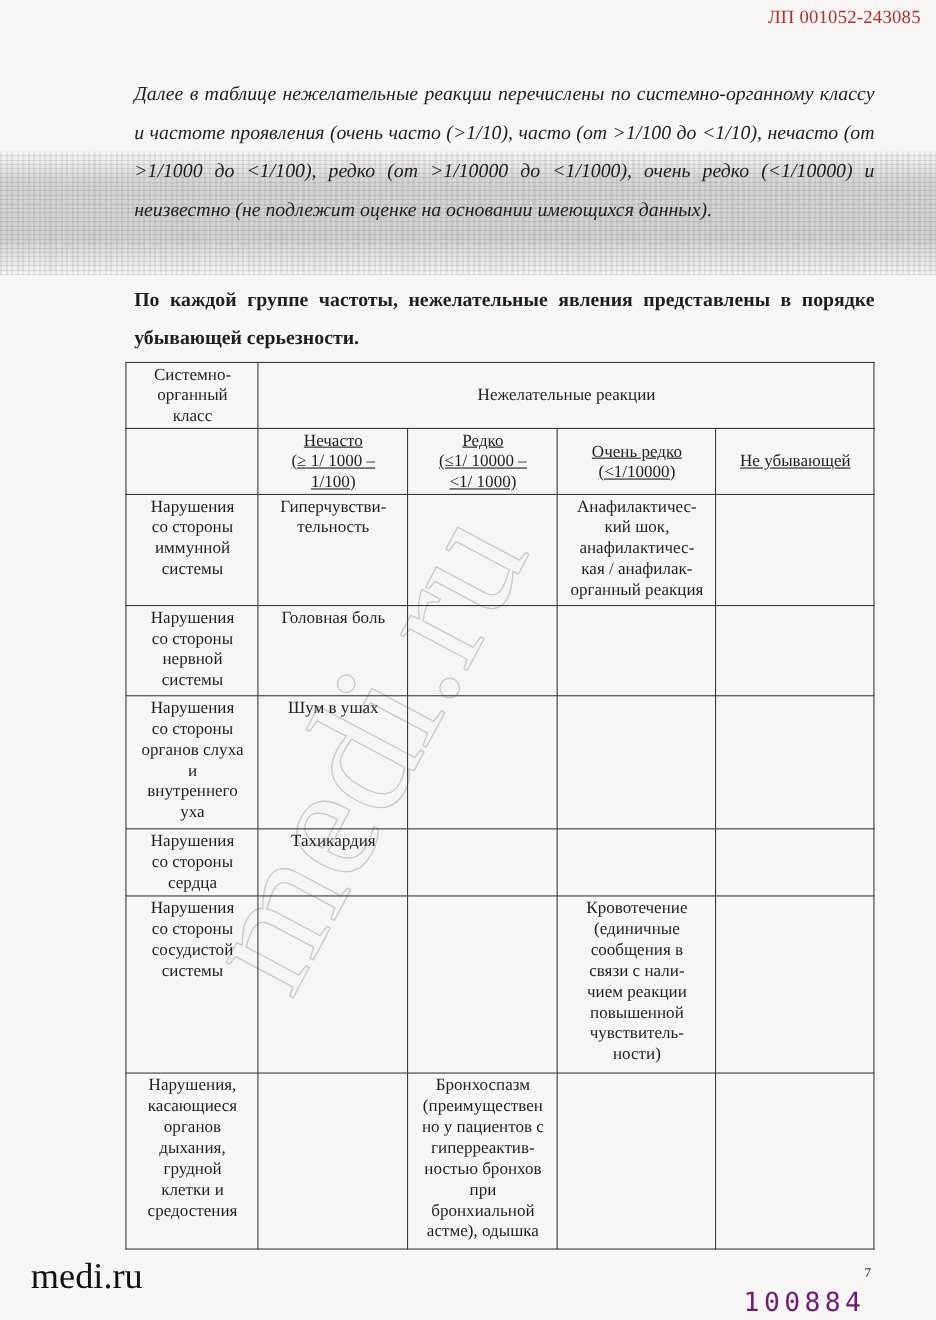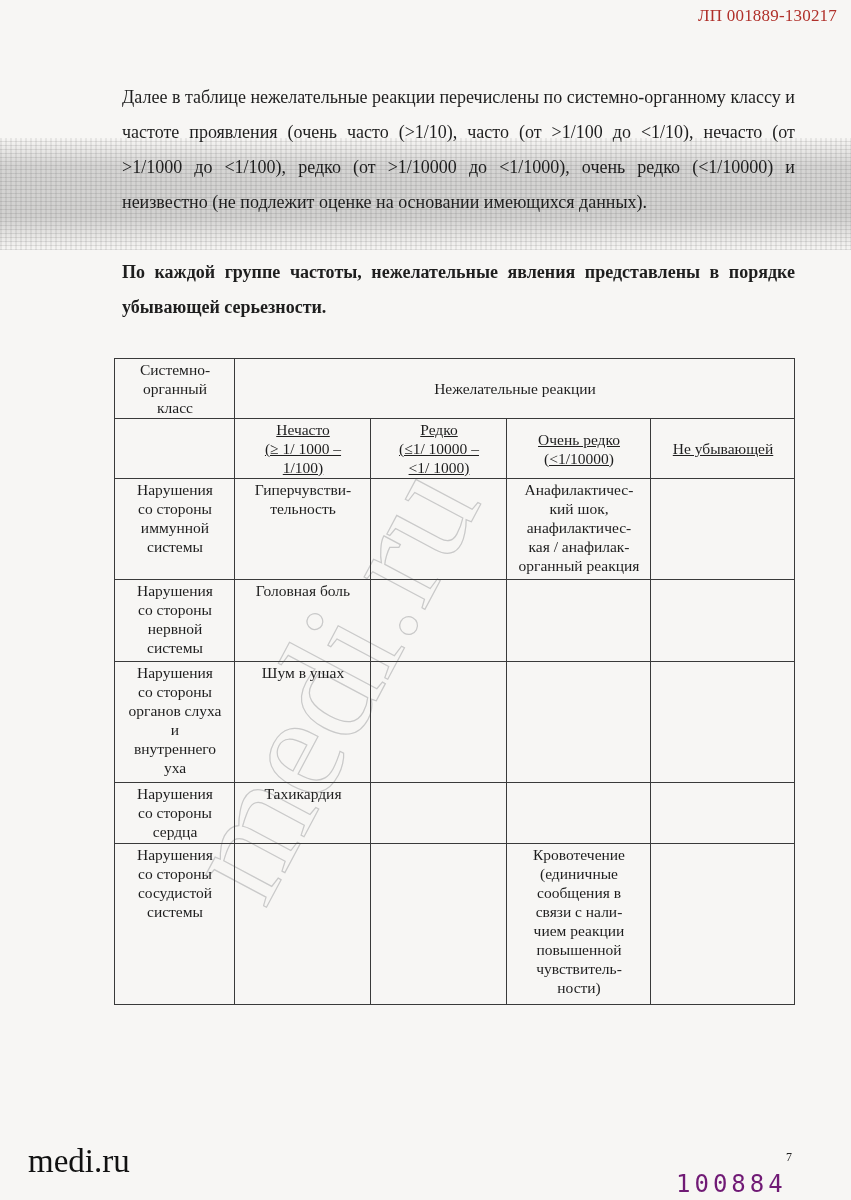--- a/index.html
+++ b/index.html
@@ -19,31 +19,30 @@
     }
     .reg-number {
       position: absolute; top: 6px; right: 14px;
       color: #b0302a; font-size: 17px; letter-spacing: 0.2px;
     }
     .text-block {
       position: absolute; left: 122px; width: 673px;
       font-size: 18px; line-height: 35px; text-align: justify;
     }
     .text-block p { margin: 0; }
-    .para1 { top: 80px; text-align-last: left; }
+    .para1 { top: 68px; text-align-last: left; font-style: italic; }
     .para2 { top: 255px; font-weight: bold; }
     .watermark {
       position: absolute; left: 170px; top: 410px; width: 420px; height: 520px;
       pointer-events: none;
     }
     table.reactions {
       position: absolute; left: 114px; top: 329px; width: 680px;
       border-collapse: collapse; font-size: 15.5px; line-height: 19px;
       table-layout: fixed;
-      margin-top: 29px;
     }
     table.reactions td, table.reactions th {
       border: 1px solid #3a3a3a; padding: 1px 5px 1px 6px;
       vertical-align: top; font-weight: normal; text-align: center;
     }
     table.reactions th { text-align: center; vertical-align: middle; }
     col.c1 { width: 120px; }
     col.c2 { width: 136px; }
     col.c3 { width: 136px; }
     col.c4 { width: 144px; }
@@ -60,21 +59,21 @@
     .stamp-num {
       position: absolute; left: 676px; top: 1170px; font-size: 24px;
       font-family: "DejaVu Sans Mono", monospace; color: #701a75; letter-spacing: 4px;
     }
   </style>
 </head>
 <body>
 
 <div class="scan-noise"></div>
 
-<div class="reg-number">ЛП 001889-130217</div>
+<div class="reg-number">ЛП 001052-243085</div>
 
 <div class="text-block para1">
   <p>Далее в таблице нежелательные реакции перечислены по системно-органному классу и частоте проявления (очень часто (&gt;1/10), часто (от &gt;1/100 до &lt;1/10), нечасто (от &gt;1/1000 до &lt;1/100), редко (от &gt;1/10000 до &lt;1/1000), очень редко (&lt;1/10000) и неизвестно (не подлежит оценке на основании имеющихся данных).</p>
 </div>
 <div class="text-block para2">
   <p>По каждой группе частоты, нежелательные явления представлены в порядке убывающей серьезности.</p>
 </div>
 
 <svg class="watermark" viewBox="0 0 420 520">
   <text x="0" y="0" transform="translate(95,500) rotate(-62)" font-family="Liberation Serif, serif" font-size="150" fill="none" stroke="#c9c9c9" stroke-width="1.2">medi.ru</text>
@@ -165,18 +164,38 @@
       <td class="cell-text">Кровотечение
 (единичные
 сообщения в
 связи с нали-
 чием реакции
 повышенной
 чувствитель-
 ности)</td>
       <td class="cell-text"></td>
     </tr>
+    <tr style="height:160px">
+      <td class="cell-text">Нарушения,
+касающиеся
+органов
+дыхания,
+грудной
+клетки и
+средостения</td>
+      <td class="cell-text"></td>
+      <td class="cell-text">Бронхоспазм
+(преимуществен
+но у пациентов с
+гиперреактив-
+ностью бронхов
+при
+бронхиальной
+астме), одышка</td>
+      <td class="cell-text"></td>
+      <td class="cell-text"></td>
+    </tr>
   </tbody>
 </table>
 
 <div class="footer-site">medi.ru</div>
 <div class="page-num">7</div>
 <div class="stamp-num">100884</div>
 
 </body></html>

